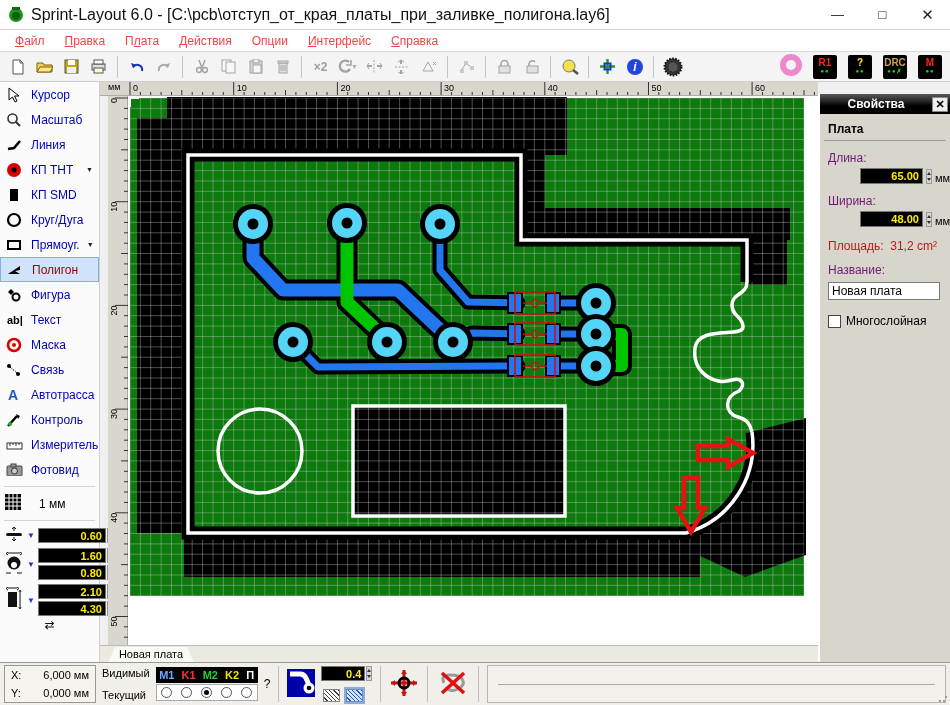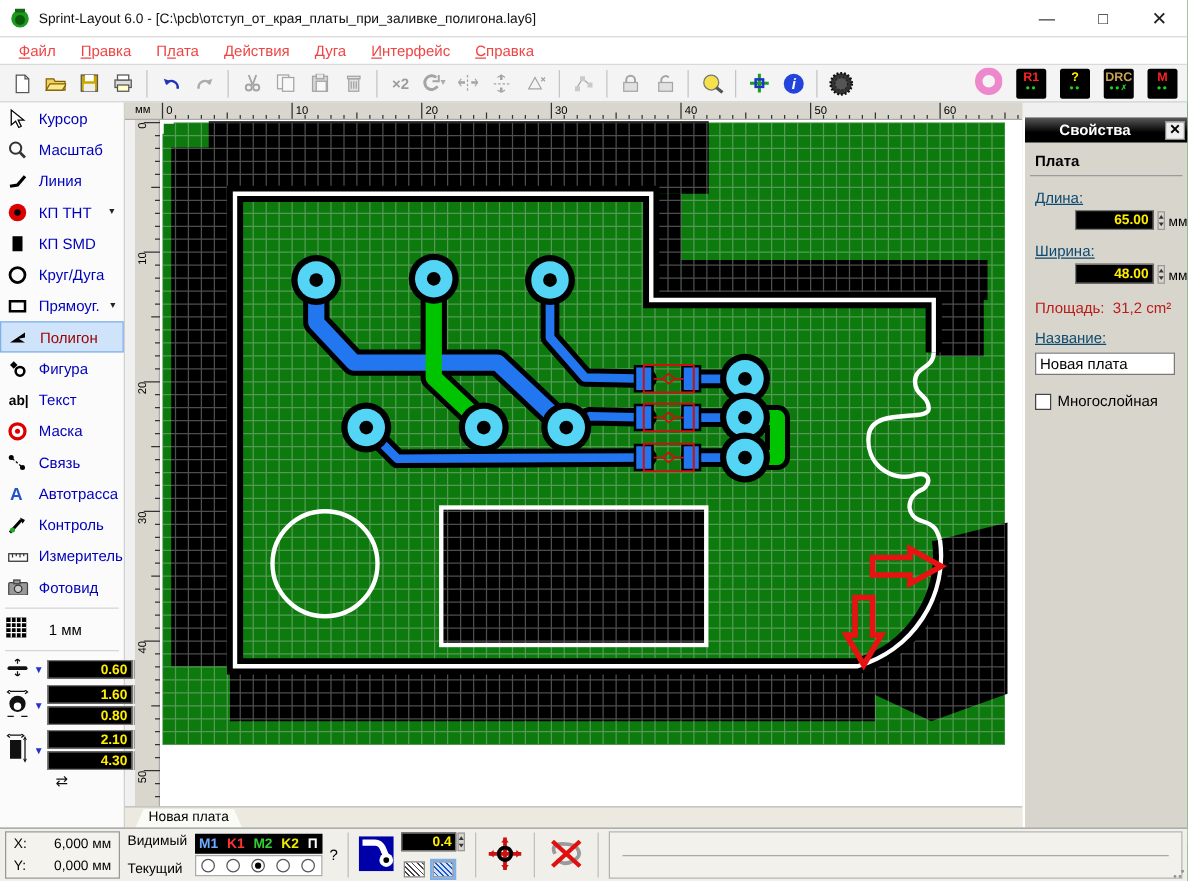--- a/index.html
+++ b/index.html
@@ -2,21 +2,21 @@
 <html><head>
 <meta charset="utf-8">
 <style>
   * { margin:0; padding:0; box-sizing:border-box; }
   html,body { width:950px; height:705px; overflow:hidden; }
   body { font-family:"Liberation Sans", sans-serif; font-size:12px; background:#f0f0f0; position:relative; }
   .abs { position:absolute; }
 
   
   #titlebar { left:0; top:0; width:950px; height:30px; background:#ffffff; border-bottom:1px solid #d0d0d0; display:flex; align-items:center; }
-  #title-text { margin-left:6px; font-size:11px; color:#111; }
+  #title-text { margin-left:6px; font-size:16px; color:#111; }
   .winbtn { width:45px; height:29px; display:flex; align-items:center; justify-content:center; font-size:13px; color:#222; }
   #win-buttons { margin-left:auto; display:flex; }
   #close-box { font-size:15px; }
 
   
   #menubar { left:0; top:30px; width:950px; height:22px; background:#ffffff; border-bottom:1px solid #d9d9d9; display:flex; align-items:center; padding-left:6px; gap:2px; }
   .menu-item { padding:2px 9px; color:#ef4444; }
   .menu-item u { text-decoration:underline; }
 
   
@@ -52,21 +52,21 @@
   #vruler { left:108px; top:96px; width:20px; height:552px; background:#d9d6ce; border-right:1px solid #aaa; }
   #canvas-wrap { left:128px; top:96px; width:690px; height:552px; background:#ffffff; }
   #tabrow { left:100px; top:645px; width:718px; height:17px; background:#ece9e0; border-top:1px solid #bbb; }
   #board-tab { position:absolute; left:8px; top:1px; width:86px; height:16px; background:#fbfbf6; clip-path:polygon(7px 0, calc(100% - 7px) 0, 100% 100%, 0 100%); text-align:center; font-size:11px; color:#000; padding-top:1px; }
 
   
   #propspanel { left:818px; top:94px; width:132px; height:580px; background:#d8d5cc; border-left:2px solid #ffffff; }
   #props-header { height:20px; background:linear-gradient(#5a5a5a,#000 60%); color:#fff; font-weight:bold; display:flex; align-items:center; }
   #props-title { flex:1; text-align:center; font-size:12px; }
   #props-close { width:16px; height:15px; background:#efefef; border:1px solid #888; color:#000; font-size:11px; line-height:13px; text-align:center; margin-right:2px; }
-  .plabel { font-size:12px; color:#0c4a6e; margin:10px 0 3px 8px;text-decoration:underline; }
+  .plabel { font-size:12px; color:#701a75; margin:10px 0 3px 8px; }
   .section-title { font-weight:bold; margin:8px 0 4px 8px; color:#000; }
   .hsep { height:1px; background:#9a9a9a; margin:2px 4px; }
   .pvalrow { display:flex; align-items:flex-end; gap:3px; margin-left:8px;padding-left:32px; }
   .pvalbox { width:66px; height:16px; background:#000; color:#ffee00; font-weight:bold; font-size:11px; text-align:right; padding:1px 3px 0 0; border:1px solid #777; }
   .unit { font-size:11px; color:#000; }
   #area-row { margin:12px 0 0 8px; color:#b91c1c; font-size:12px; }
   #name-input { margin:2px 0 0 8px; width:112px; height:18px; border:1px solid #7a7a7a; font-size:12px; padding-left:3px; background:#fff; color:#000; font-family:"Liberation Sans",sans-serif; }
   #ml-row { display:flex; align-items:center; gap:5px; margin:14px 0 0 8px; color:#000; }
   #ml-check { width:13px; height:13px; background:#fff; border:1px solid #444; }
 
@@ -107,21 +107,21 @@
     <div class="winbtn">□</div>
     <div class="winbtn" id="close-box">✕</div>
   </div>
 </div>
 
 <div id="menubar" class="abs">
     <div class="menu-item"><u>Ф</u>айл</div>
     <div class="menu-item"><u>П</u>равка</div>
     <div class="menu-item">П<u>л</u>ата</div>
     <div class="menu-item"><u>Д</u>ействия</div>
-    <div class="menu-item">Дуга</div>
+    <div class="menu-item">Опции</div>
     <div class="menu-item"><u>И</u>нтерфейс</div>
     <div class="menu-item"><u>С</u>правка</div>
   </div>
 
 <div id="toolbar" class="abs">
   <div class="tbtn">
       <svg width="16" height="16">
         <path d="M3,1 h7 l3,3 v11 h-10 z" fill="#fff" stroke="#555"></path>
         <path d="M10,1 v3 h3" fill="none" stroke="#555"></path>
       </svg>

